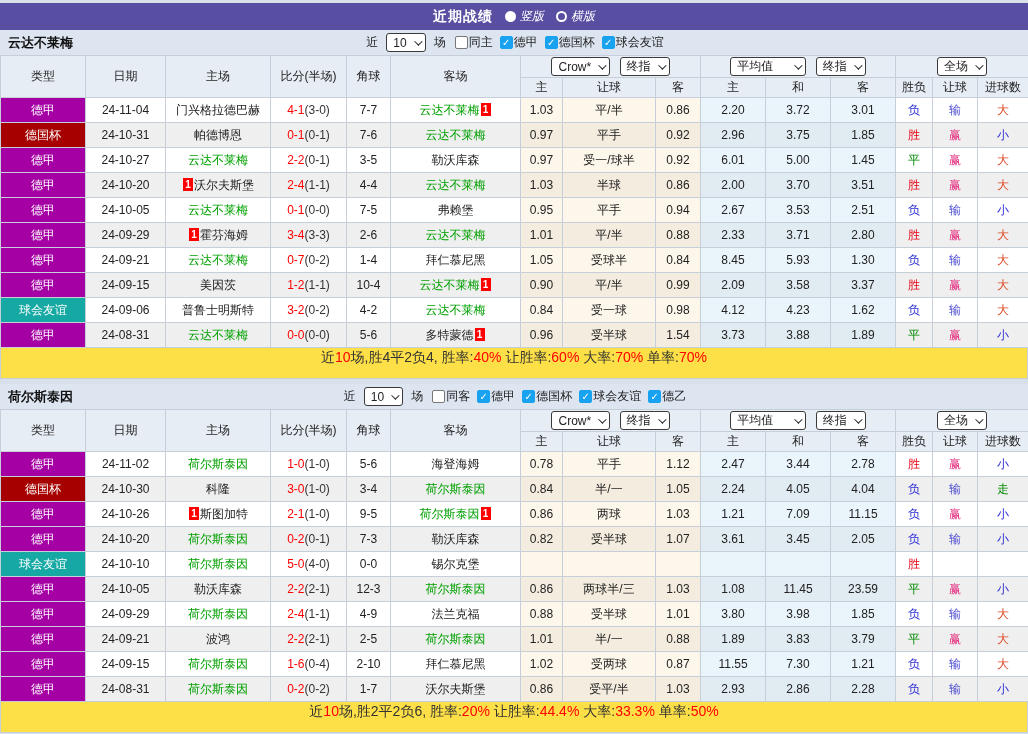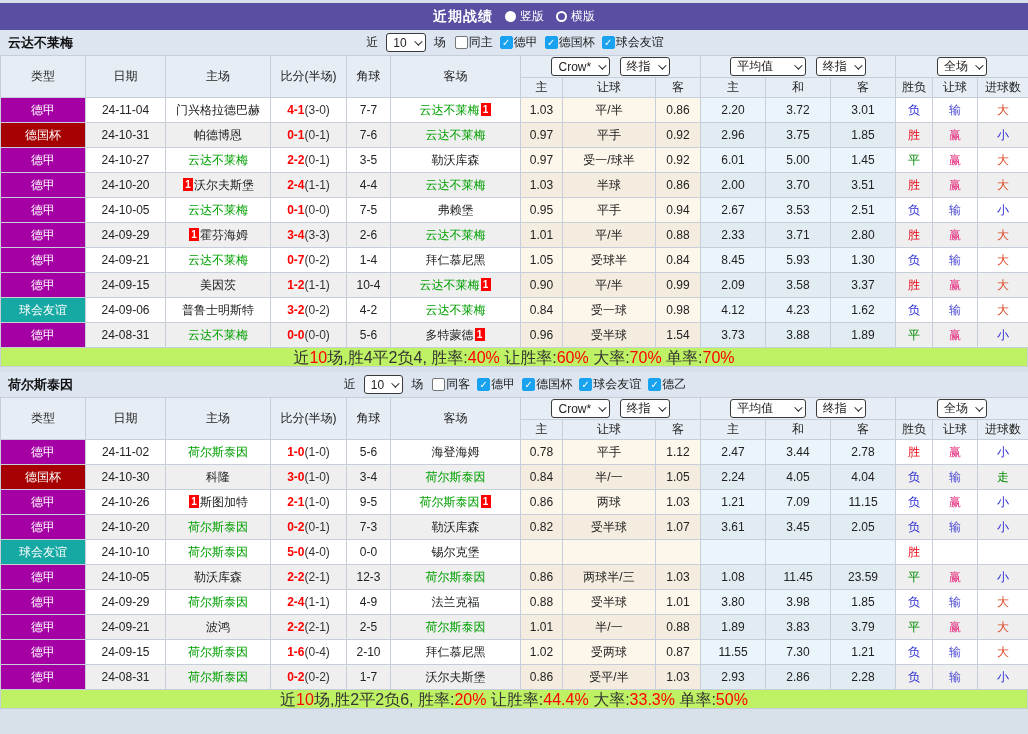--- a/index.html
+++ b/index.html
@@ -9,21 +9,21 @@
     background:var(--page-bg,#D8E0EA);
     font-family:"Liberation Sans","DejaVu Sans",sans-serif;
     color:#222; font-size:12px;
   }
   
   .titlebar{
     height:27px; margin-top:3px; background:var(--titlebar-bg,#584EA2);
     display:flex; align-items:center; justify-content:center; gap:12px; color:#fff;
   }
   .titlebar .title{ font-weight:bold; font-size:14px; letter-spacing:1px; }
-  .radio{ display:inline-flex; align-items:center; gap:4px; cursor:pointer; font-size:12px; }
+  .radio{ display:inline-flex; align-items:center; gap:4px; cursor:pointer; font-size:12px;font-style:italic; }
   .rdot{ width:11px; height:11px; border-radius:50%; border:2px solid #fff; background:transparent; display:inline-block; }
   .rdot.on{ background:#fff; }
   
   .filterbar{
     height:25px; background:#DCE5F0; position:relative;
     display:flex; align-items:center; justify-content:center;
   }
   .teamname{ position:absolute; left:8px; top:0; line-height:25px; font-size:13px; font-weight:bold; color:#111; }
   .filters{ display:flex; align-items:center; gap:3px; }
   .flab{ margin:0 2px; }
@@ -55,29 +55,29 @@
   tr.ghead th{ height:22px; }
   tr.shead th{ height:20px; }
   tbody td{ height:25px; background:#fff; }
   tbody tr.alt td{ background:#EFEFEF; }
   td.type{ color:#fff; }
   tbody td.h{ background:#FDF6EA; }
   tbody tr.alt td.h{ background:#F4EDDF; }
   tbody td.a{ background:#EAF4FB; }
   tbody tr.alt td.a{ background:#E1EBF2; }
   .team.focal{ color:var(--focal-team,#00A000); }
-  .score{ color:var(--score-red,#FF0000);font-weight:bold; }
+  .score{ color:var(--score-red,#FF0000); }
   .half{ color:#333; }
   .badge1{
     display:inline-block; width:10px; height:13px; line-height:13px; margin:0 1px;
     background:var(--score-red,#FF0000); color:#fff; font-size:10px; font-weight:bold;
     vertical-align:1px;
   }
   .summary{
-    height:19px; line-height:19px; background:#bef264; text-align:center; font-size:16px;
+    height:31px; line-height:19px; background:#fde047; text-align:center; font-size:14px;
     border:1px solid #C6CEDA; border-top:none; color:#333;
   }
   .summary .red{ color:var(--summary-red,#FF0000); }
   .gap{ height:5px; }
 </style>
 </head>
 <body>
 
 <div class="page" style="--page-bg: #D8E0EA; --titlebar-bg: #584EA2; --checkbox-blue: #18A2F0; --focal-team: #00A000; --score-red: #FF0000; --summary-red: #FF0000;">
 

